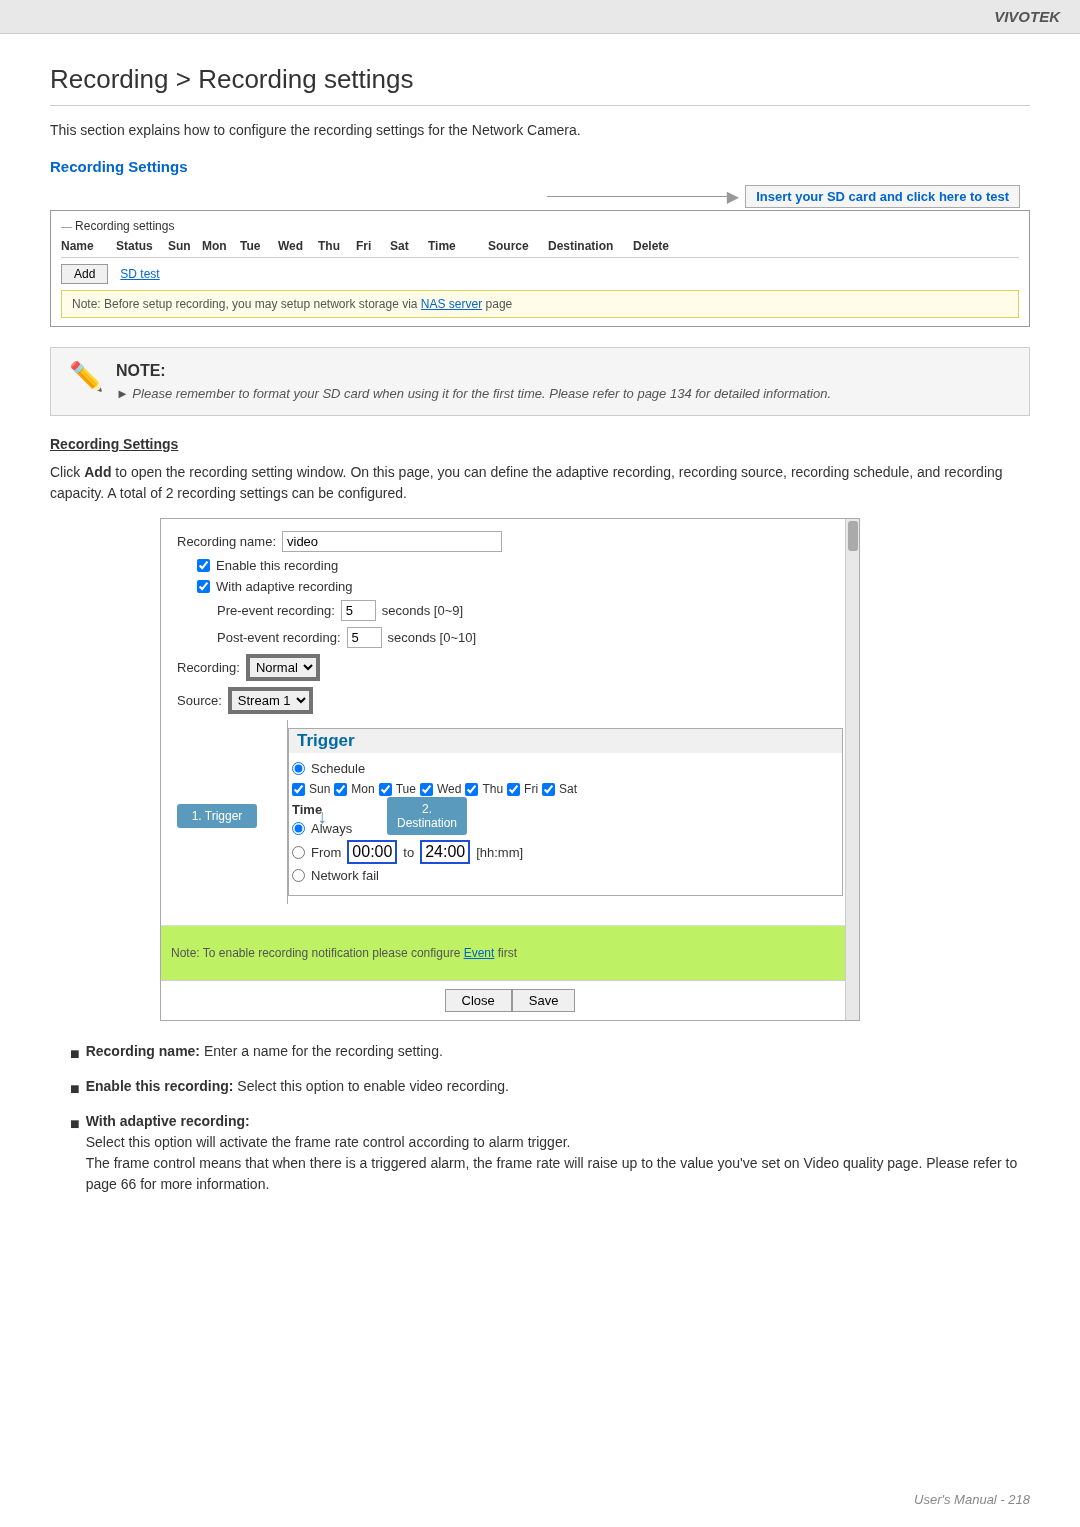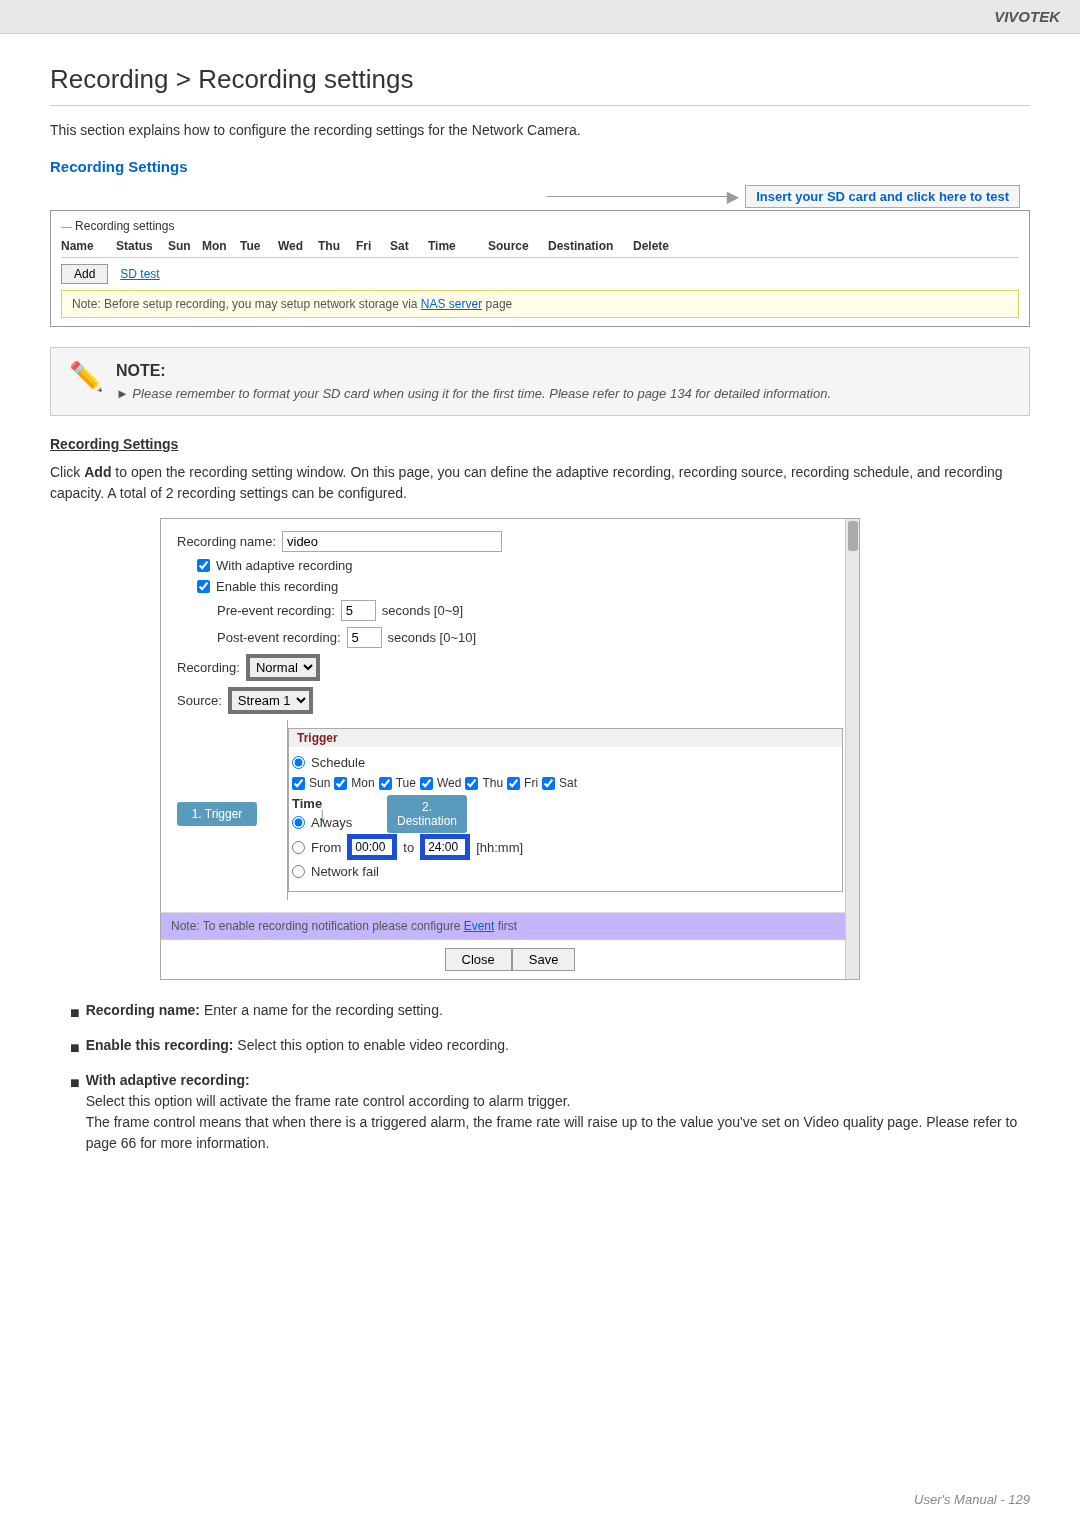--- a/index.html
+++ b/index.html
@@ -180,23 +180,23 @@
     .indent1 { margin-left: 20px; }
     .indent2 { margin-left: 40px; }
     .trigger-section {
       border: 1px solid #aaa;
       margin-top: 8px;
       margin-bottom: 8px;
     }
     .trigger-title-bar {
       background: #f0f0f0;
       padding: 2px 8px;
-      font-size: 12px;
-      font-weight: bold;
-      color: #7f1d1d;
+      font-size: 17px;
+      font-weight: bold;
+      color: #0369a1;
     }
     .trigger-inner {
       padding: 8px 3px;
     }
     .two-col {
       display: flex;
       gap: 0;
     }
     .left-steps {
       width: 110px;
@@ -256,31 +256,32 @@
       font-size: 13px;
       margin-bottom: 4px;
     }
     .time-row {
       display: flex;
       align-items: center;
       gap: 6px;
       margin: 4px 0;
     }
     .time-input {
-      border: 5px solid #1d4ed8;
+      border: 2px solid #1d4ed8;
       padding: 1px 3px;
-      font-size: 12px;
+      font-size: 16px;
       width: 50px;
     }
     .config-footer {
-      background: #c4b5fd;
+      background: #bef264;
       border-top: 1px solid #ddd;
-      padding: 6px 10px;
+      padding: 20px 10px;
       font-size: 12px;
       color: #555;
+      margin-top: 9px;
     }
     .config-footer a {
       color: #0066cc;
       text-decoration: underline;
     }
     .config-buttons {
       display: flex;
       justify-content: center;
       padding: 8px 16px;
       border-top: 1px solid #ccc;
@@ -419,26 +420,26 @@
   <div class="config-window">
     <div class="config-window-inner">
 
       <div class="config-row">
         <label>Recording name:</label>
         <input type="text" value="video" style="width: 220px;">
       </div>
 
       <div class="config-row indent1">
         <input type="checkbox" checked="" style="">
-        <label>With adaptive recording</label>
+        <label>Enable this recording</label>
       </div>
 
       <div class="config-row indent1">
         <input type="checkbox" checked="" style="">
-        <label>Enable this recording</label>
+        <label>With adaptive recording</label>
       </div>
 
       <div class="config-row indent2">
         <label>Pre-event recording:</label>
         <input type="number" value="5" style="">
         <span>seconds [0~9]</span>
       </div>
 
       <div class="config-row indent2">
         <label>Post-event recording:</label>
@@ -562,13 +563,13 @@
       <span class="bullet-text">
         <b>With adaptive recording:</b><br>
         Select this option will activate the frame rate control according to alarm trigger.<br>
         The frame control means that when there is a triggered alarm, the frame rate will raise up to the value you've set on Video quality page. Please refer to page 66 for more information.
       </span>
     </div>
   </div>
 
 </div>
 
-<div class="page-footer">User's Manual - 129</div>
+<div class="page-footer">User's Manual - 218</div>
 
 </body></html>

